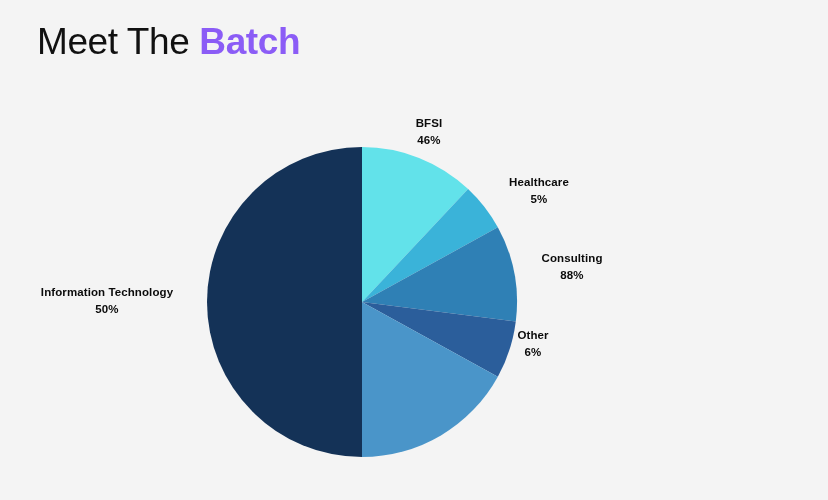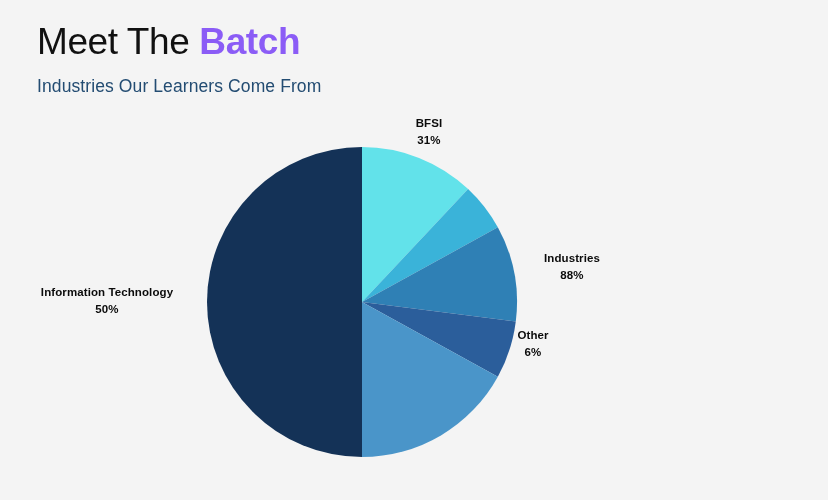--- a/index.html
+++ b/index.html
@@ -76,43 +76,46 @@
   .lbl-consult   { left: 572px; top: 250px; transform: translateX(-50%); }
   .lbl-other     { left: 533px; top: 327px; transform: translateX(-50%); }
   .lbl-bpo       { left: 482px; top: 438px; transform: translateX(-50%); }
   .lbl-it        { left: 107px; top: 284px; transform: translateX(-50%); }
 </style>
 </head>
 <body>
 
 <div id="header">
   <div id="title"><span>Meet The </span><span class="accent">Batch</span></div>
-  <div id="subtitle">Industries Our Learners Come From</div>
 </div>
 
 <div id="chart-area">
   <svg id="pie-svg" width="828" height="500" viewBox="0 0 828 500">
     <g id="pie-slices">
         <path d="M 362 302 L 362.00 147.00 A 155 155 0 0 1 468.10 189.01 Z" fill="#62e2ea"></path>
         <path d="M 362 302 L 468.10 189.01 A 155 155 0 0 1 497.83 227.33 Z" fill="#3ab3d9"></path>
         <path d="M 362 302 L 497.83 227.33 A 155 155 0 0 1 515.78 321.43 Z" fill="#2f80b5"></path>
         <path d="M 362 302 L 515.78 321.43 A 155 155 0 0 1 497.83 376.67 Z" fill="#2b5e9b"></path>
         <path d="M 362 302 L 497.83 376.67 A 155 155 0 0 1 362.00 457.00 Z" fill="#4a95c9"></path>
         <path d="M 362 302 L 362.00 457.00 A 155 155 0 0 1 362.00 147.00 Z" fill="#143257"></path>
       </g>
   </svg>
 
   <div class="slice-label lbl-bfsi">
     <span>BFSI</span>
-    <span class="pct">31%</span>
+    <span class="pct">46%</span>
   </div>
 
+  <div class="slice-label lbl-health">
+    <span>Healthcare</span>
+    <span class="pct">5%</span>
+  </div>
 
   <div class="slice-label lbl-consult">
-    <span>Industries</span>
+    <span>Consulting</span>
     <span class="pct">88%</span>
   </div>
 
   <div class="slice-label lbl-other">
     <span>Other</span>
     <span class="pct">6%</span>
   </div>
 
 
   <div class="slice-label lbl-it">

